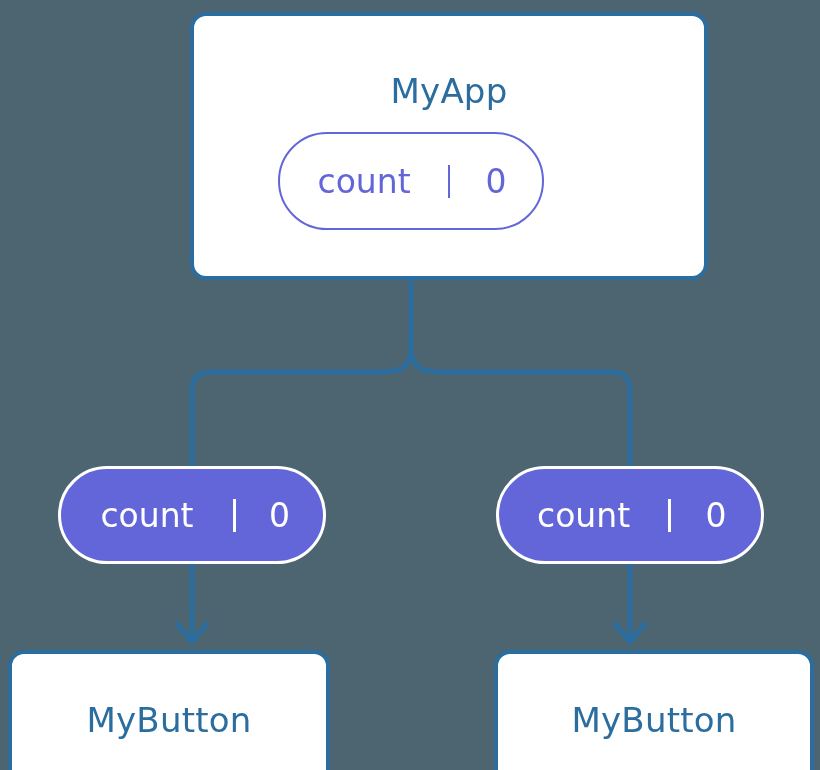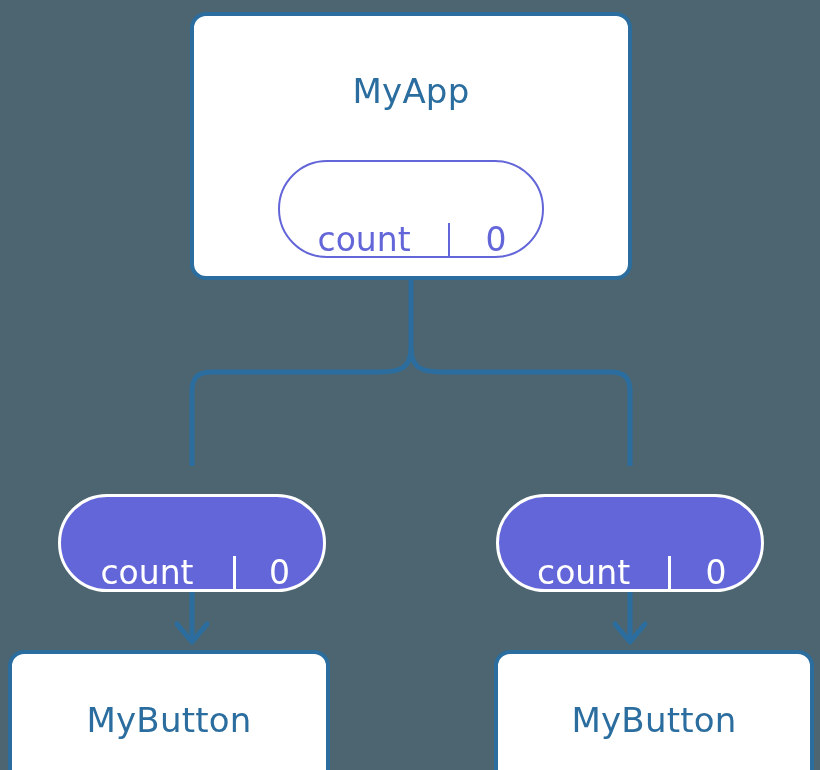--- a/index.html
+++ b/index.html
@@ -45,21 +45,21 @@
     font-weight: 400;
     letter-spacing: 0.2px;
     line-height: 1;
     white-space: nowrap;
   }
 
   
   #root-card {
     left: 190px;
     top: 12px;
-    width: 442px;
+    width: 518px;
     height: 268px;
     justify-content: flex-start;
   }
   #root-card .component-title {
     margin-top: 58px;
   }
 
   
   .leaf-card {
     height: 139px;
@@ -74,24 +74,23 @@
     left: 494px;
     top: 650px;
     width: 320px;
   }
 
   
   .state-pill {
     position: absolute;
     box-sizing: border-box;
     display: flex;
-    align-items: flex-end;
+    align-items: center;
     border-radius: 999px;
     overflow: hidden;
-    margin-top: 28px;
   }
   .state-pill .pill-key,
   .state-pill .pill-val {
     display: flex;
     align-items: center;
     justify-content: center;
     line-height: 1;
     white-space: nowrap;
   }
 

